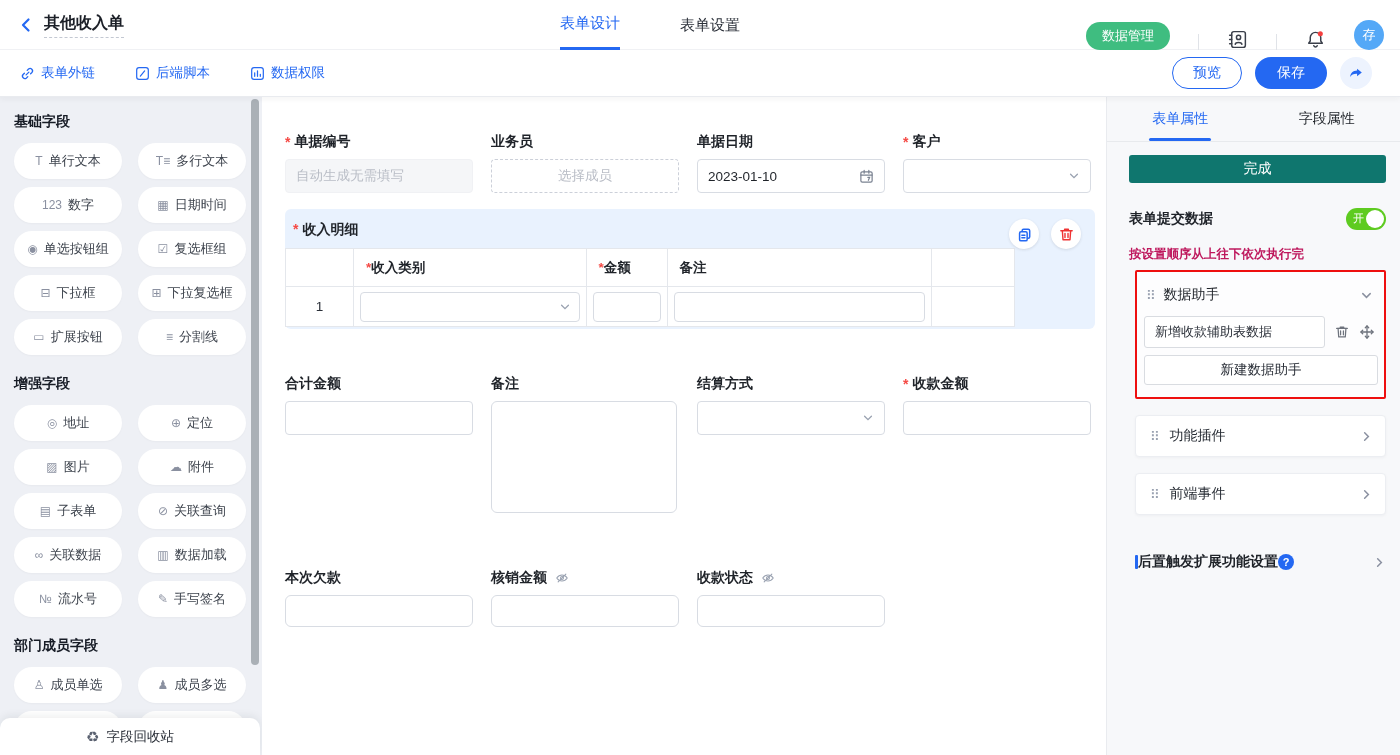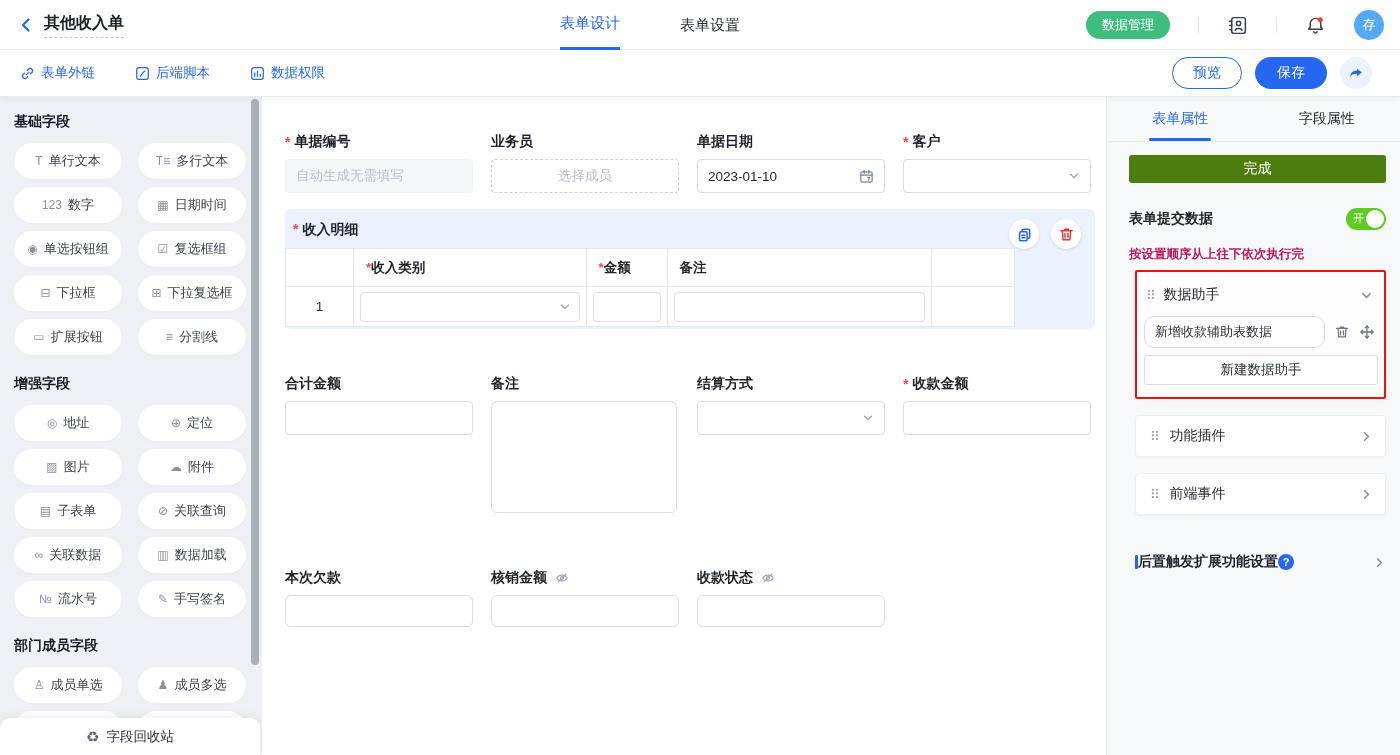--- a/index.html
+++ b/index.html
@@ -13,21 +13,21 @@
 
   
   .topbar { position:absolute; left:0; top:0; width:1400px; height:50px;
     background:#fff; border-bottom:1px solid #f0f1f4; z-index:30; }
   .tb-left { position:absolute; left:18px; top:0; height:50px; display:flex; align-items:center; gap:10px; }
   .doc-title { font-size:16px; font-weight:700; color:#1b1f27; padding-bottom:3px;
     border-bottom:1px dashed #c3c8d2; }
   .tb-tabs { position:absolute; left:560px; top:0; height:50px; display:flex; gap:60px; }
   .tb-tab { height:50px; display:flex; align-items:center; font-size:15px; color:#2a2f38; cursor:pointer; }
   .tb-tab.active { color:#2468f2; border-bottom:3px solid #2468f2; }
-  .tb-right { position:absolute; right:16px; top:0; height:50px; display:flex; align-items:center; gap:28px; }
+  .tb-right { position:absolute; right:16px; top:0; height:50px; display:flex; align-items:flex-end; gap:28px; }
   .btn-green { height:28px; padding:0 16px; border-radius:14px; background:#3fbd80; color:#fff;
     font-size:13px; display:flex; align-items:center; border:none; cursor:pointer; }
   .tb-divider { width:1px; height:16px; background:#e0e3e8; }
   .avatar { width:30px; height:30px; border-radius:50%; background:#54a8f7; color:#fff;
     font-size:13px; display:flex; align-items:center; justify-content:center; }
   .icon-btn { position:relative; display:flex; align-items:center; cursor:pointer; }
 
   
   .toolbar { position:absolute; left:0; top:50px; width:1400px; height:47px; background:#fff;
     border-bottom:1px solid #e9ebef; box-shadow:0 2px 6px rgba(31,35,41,.05); z-index:25;
@@ -98,37 +98,37 @@
   
   .rpanel { position:absolute; right:0; top:97px; width:294px; height:658px;
     background:#f7f8fa; border-left:1px solid #e9ebef; }
   .rp-tabs { height:45px; display:flex; border-bottom:1px solid #e8eaed; }
   .rp-tab { flex:1; display:flex; align-items:center; justify-content:center; font-size:14px;
     color:#1f2329; cursor:pointer; position:relative; }
   .rp-tab.active { color:#2468f2; }
   .rp-tab.active::after { content:""; position:absolute; bottom:0; left:50%; transform:translateX(-50%);
     width:62px; height:3px; background:#2468f2; border-radius:2px; }
   .rp-body { padding:13px 14px 0 22px; }
-  .btn-done { width:100%; height:28px; background:#4d7c0f; color:#fff; border:none; border-radius:3px;
+  .btn-done { width:100%; height:28px; background:#0f766e; color:#fff; border:none; border-radius:3px;
     font-size:14px; cursor:pointer; }
   .submit-row { margin-top:25px; display:flex; align-items:center; justify-content:space-between; }
   .submit-label { font-weight:700; font-size:14px; }
   .toggle { width:40px; height:22px; border-radius:11px; background:#5ecb20; position:relative;
     cursor:pointer; }
   .toggle .t-label { position:absolute; left:7px; top:4px; color:#fff; font-size:11px; line-height:1.2; }
   .toggle .knob { position:absolute; right:2px; top:2px; width:18px; height:18px; border-radius:50%;
     background:#fff; }
   .hint { margin-top:16px; font-size:12.5px; color:#be185d;font-weight:bold; }
   .red-box { margin-top:7px; margin-left:6px; border:2px solid #ee0f0f; border-radius:2px;
     padding:12px 9px 12px 7px; background:#fdfdfe; }
   .asst-head { display:flex; align-items:center; gap:8px; cursor:pointer; padding:2px 2px 12px 2px; }
   .drag { color:#9aa2b1; font-size:13px; line-height:1; }
   .asst-title { flex:1; font-size:14px; color:#1f2329; }
   .asst-item-row { display:flex; align-items:center; gap:9px; }
-  .asst-item { width:181px; height:32px; border:1px solid #d9dce1; border-radius:10px; background:#fff;
+  .asst-item { width:181px; height:32px; border:1px solid #d9dce1; border-radius:3px; background:#fff;
     display:flex; align-items:center; padding:0 10px; font-size:13px; color:#2a2f38; cursor:pointer; }
   .asst-new { margin-top:7px; width:234px; height:30px; border:1px solid #d9dce1; border-radius:3px;
     background:#fff; font-size:13.5px; color:#2a2f38; cursor:pointer; }
   .rp-card { margin-top:16px; margin-left:6px; height:42px; background:#fff; border:1px solid #eceef2;
     border-radius:4px; box-shadow:0 1px 3px rgba(31,35,41,.04); display:flex; align-items:center;
     gap:10px; padding:0 12px 0 14px; cursor:pointer; }
   .rp-card .card-label { flex:1; font-size:14px; color:#262b33; }
   .rp-footer { margin-top:38px; margin-left:6px; display:flex; align-items:center; gap:0; cursor:pointer;text-align:center; }
   .blue-bar { width:3px; height:14px; background:#2468f2; border-radius:1px; }
   .rp-footer .f-label2 { font-size:14px; font-weight:700; color:#1f2329; }

